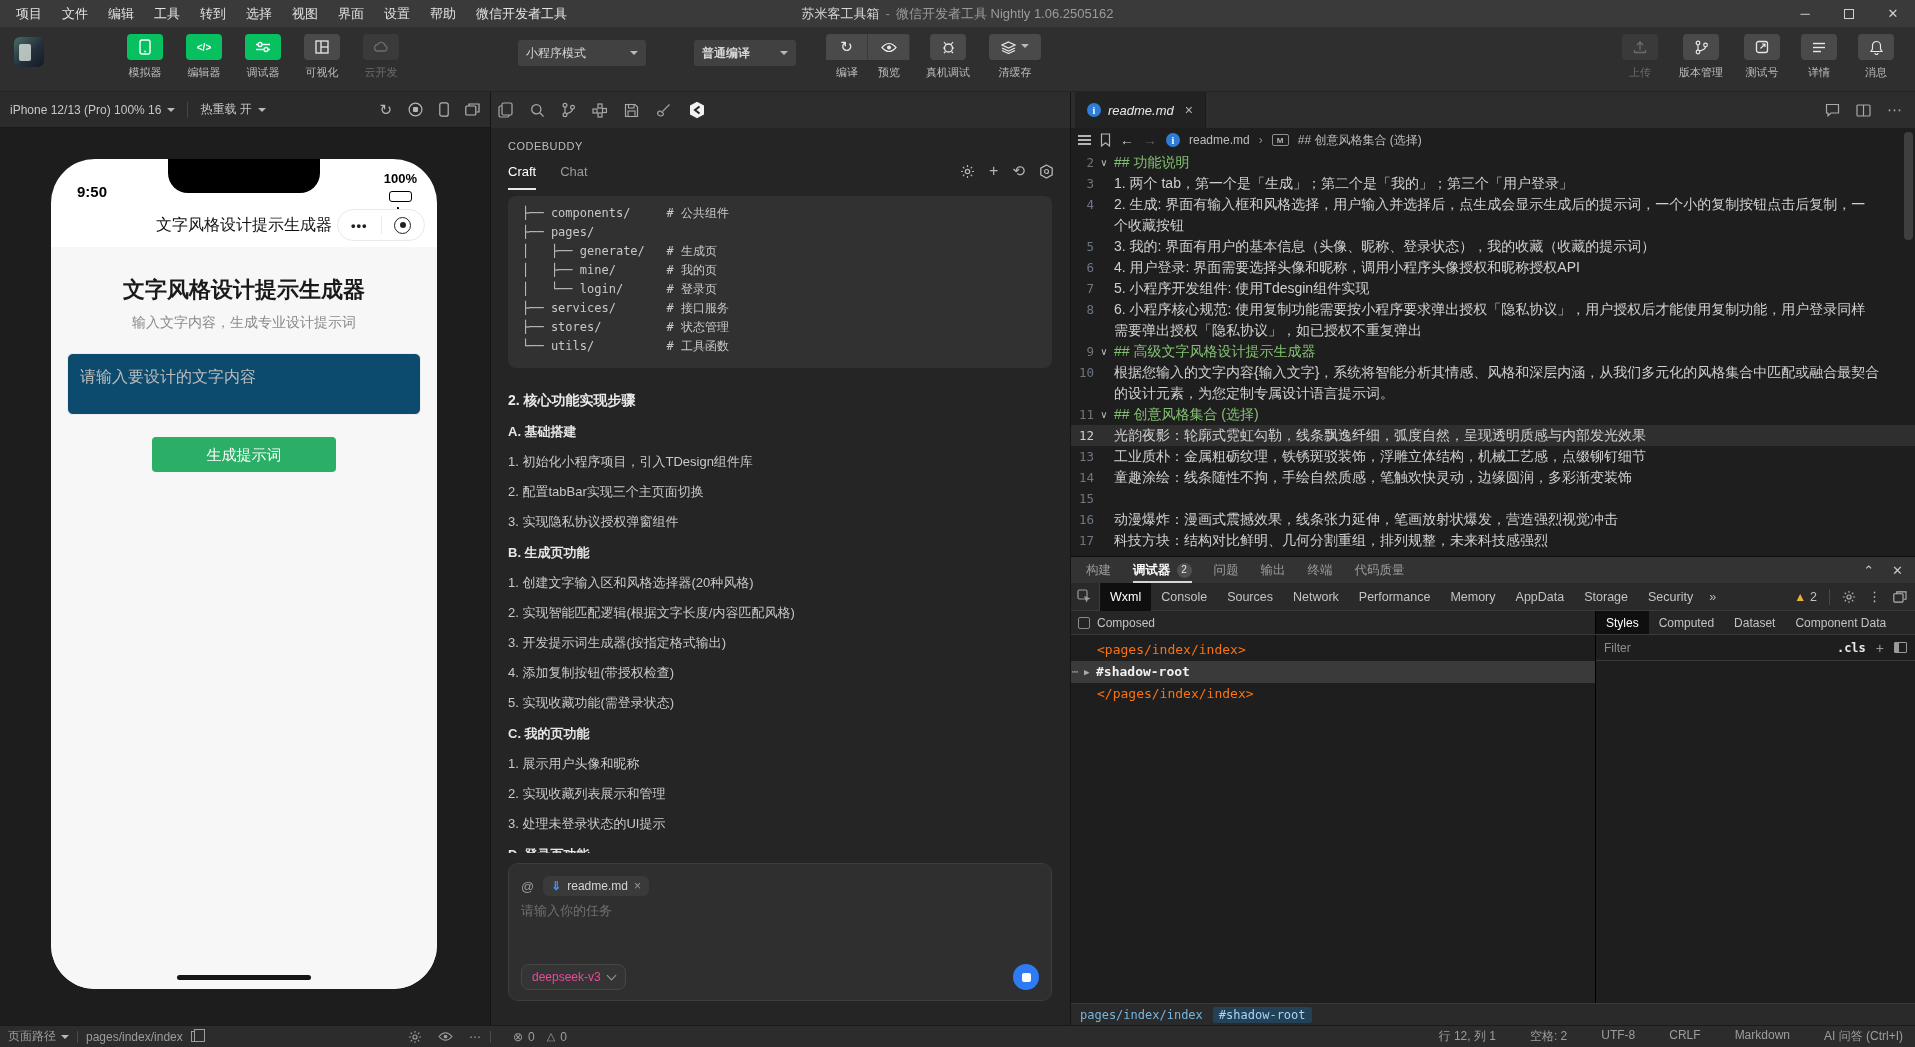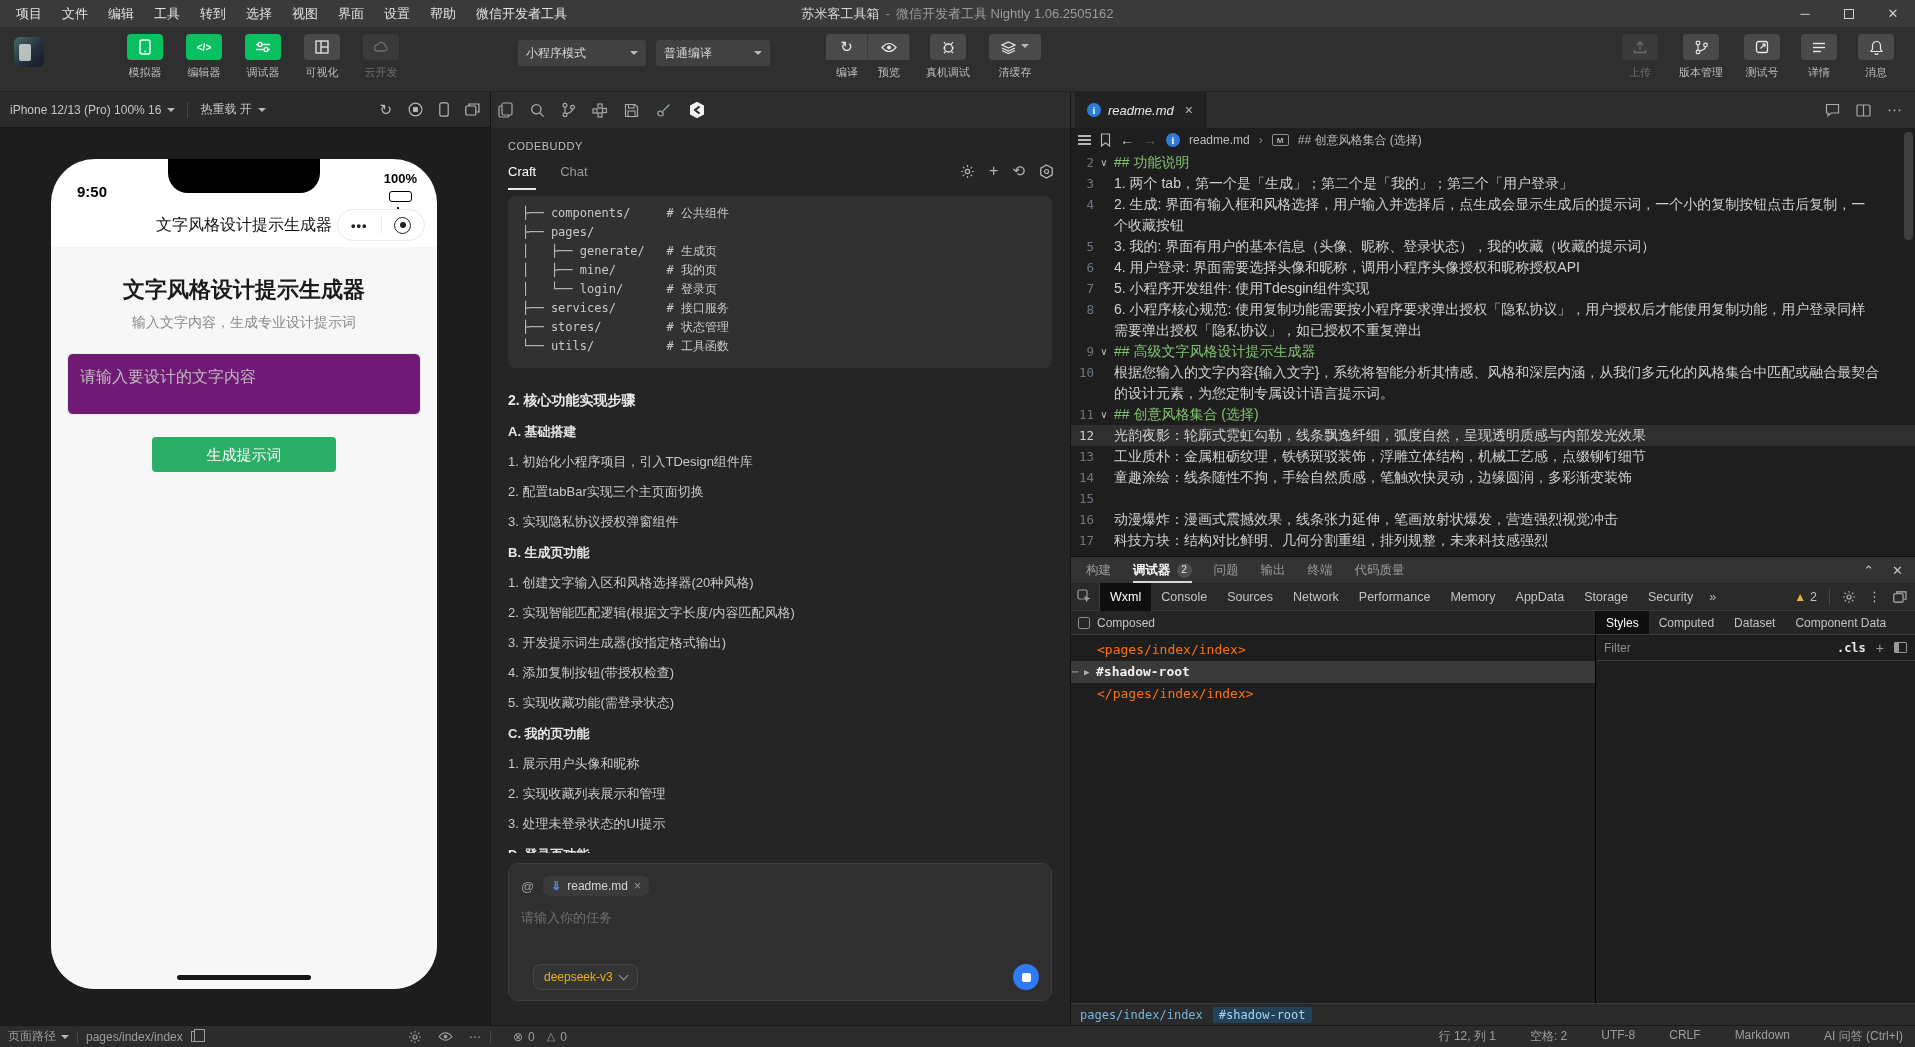--- a/index.html
+++ b/index.html
@@ -71,21 +71,21 @@
   #capsule .dots { flex:1; text-align:center; color:#222; font-size:13px; letter-spacing:1px; font-weight:bold; }
   #capsule .cdiv { width:1px; height:18px; background:#ececec; }
   #capsule .target { flex:1; display:flex; align-items:center; justify-content:center; }
   .target-ring { width:17px; height:17px; border:1.6px solid #222; border-radius:50%; display:flex;
     align-items:center; justify-content:center; }
   .target-dot { width:6px; height:6px; background:#222; border-radius:50%; }
   #p-page { position:absolute; top:88px; left:0; right:0; bottom:0; background:#f7f7f8;
     border-radius:0 0 44px 44px; }
   #mp-heading { margin-top:28px; text-align:center; font-size:22px; font-weight:bold; color:#1a1a1a; }
   #mp-sub { margin-top:9px; text-align:center; font-size:14px; color:#8a8a8a; }
-  #mp-input { margin:21px 16px 0; height:62px; background:#701a75; border:1px solid #ececec; border-radius:6px;
+  #mp-input { margin:21px 16px 0; height:62px; background:#0c4a6e; border:1px solid #ececec; border-radius:6px;
     padding:13px 12px; font-size:16px; color:#bcbcbc; }
   #mp-btn { margin:22px auto 0; width:184px; height:35px; background:#2bae66; border-radius:4px; color:#fff;
     font-size:15px; text-align:center; line-height:35px; }
   #home-bar { position:absolute; bottom:9px; left:50%; transform:translateX(-50%); width:134px; height:5px;
     background:#161616; border-radius:3px; }
 
   
   #top-strip { position:absolute; left:490px; top:0; width:1425px; height:36px; background:#2d2d2d; }
   #mid-icons { position:absolute; left:8px; top:0; height:36px; display:flex; gap:17px; align-items:center;
     color:#a9a9a9; }
@@ -112,24 +112,24 @@
   .cb-h2 { font-size:14px; font-weight:bold; color:#eaeaea; margin-top:24px; }
   .cb-h3 { font-size:13px; font-weight:bold; color:#e6e6e6; margin-top:13px; }
   .cb-li { font-size:13px; color:#c9c9c9; margin-top:12px; }
   #cb-inputbox { margin:10px 18px 24px; background:#2f2f30; border:1px solid #3d3d3d; border-radius:10px;
     height:138px; position:relative; padding:12px; flex:none; }
   #cb-chiprow { display:flex; align-items:center; font-size:13px; color:#9a9a9a; }
   #cb-chip { display:inline-flex; align-items:center; gap:6px; background:#3a3a3b; border-radius:6px;
     padding:3px 8px; margin-left:9px; font-size:12px; color:#d5d5d5; }
   #cb-chip .dl { color:#4f8ef7; font-weight:bold; font-size:12px; }
   #cb-chip .x { color:#9a9a9a; }
-  #cb-placeholder { margin-top:13px; color:#6f6f6f; font-size:13px; }
+  #cb-placeholder { margin-top:6px; color:#6f6f6f; font-size:13px; }
   #cb-bottom { position:absolute; left:12px; right:12px; bottom:10px; display:flex; align-items:center; }
   #cb-model { display:inline-flex; align-items:center; gap:7px; background:#343435; border:1px solid #474747;
-    border-radius:8px; padding:5px 10px; font-size:12px; color:#eab308;margin-left:12px; }
+    border-radius:8px; padding:5px 10px; font-size:12px; color:#ec4899; }
   .chev { width:7px; height:7px; border-right:1.5px solid #9a9a9a; border-bottom:1.5px solid #9a9a9a;
     transform:rotate(45deg); margin-top:-3px; }
   #cb-send { margin-left:auto; width:26px; height:26px; border-radius:50%; background:#2f7bf6; display:flex;
     align-items:center; justify-content:center; }
   #cb-send .sq { width:9px; height:9px; background:#fff; border-radius:2px; }
 
   
   #editor-pane { position:absolute; left:1070px; top:36px; width:845px; height:428px; background:#1e1e1e; }
   #crumb { height:24px; display:flex; align-items:center; gap:9px; padding-left:8px; font-size:12px;
     color:#bdbdbd; }
@@ -292,21 +292,21 @@
             </svg>
           </span>
         </div>
       <div class="tb-label dim">云开发</div>
     </div>
   </div>
   <div class="tb-select" style="left:518px; width:128px;">
     <span>小程序模式</span>
       <span class="caret"></span>
   </div>
-  <div class="tb-select" style="left:656px; width:114px;">
+  <div class="tb-select" style="left:694px; width:102px;font-weight:bold;">
     <span>普通编译</span>
       <span class="caret"></span>
   </div>
   <div class="tb-group" style="left:826px; gap:0;">
     <div class="seg">
       <div class="tb-btn" style="width:42px;">
         <div class="tb-box" style="width:42px; font-size:15px;">↻</div>
         <div class="tb-label">编译</div>
       </div>
       <div class="tb-btn" style="width:42px;">

